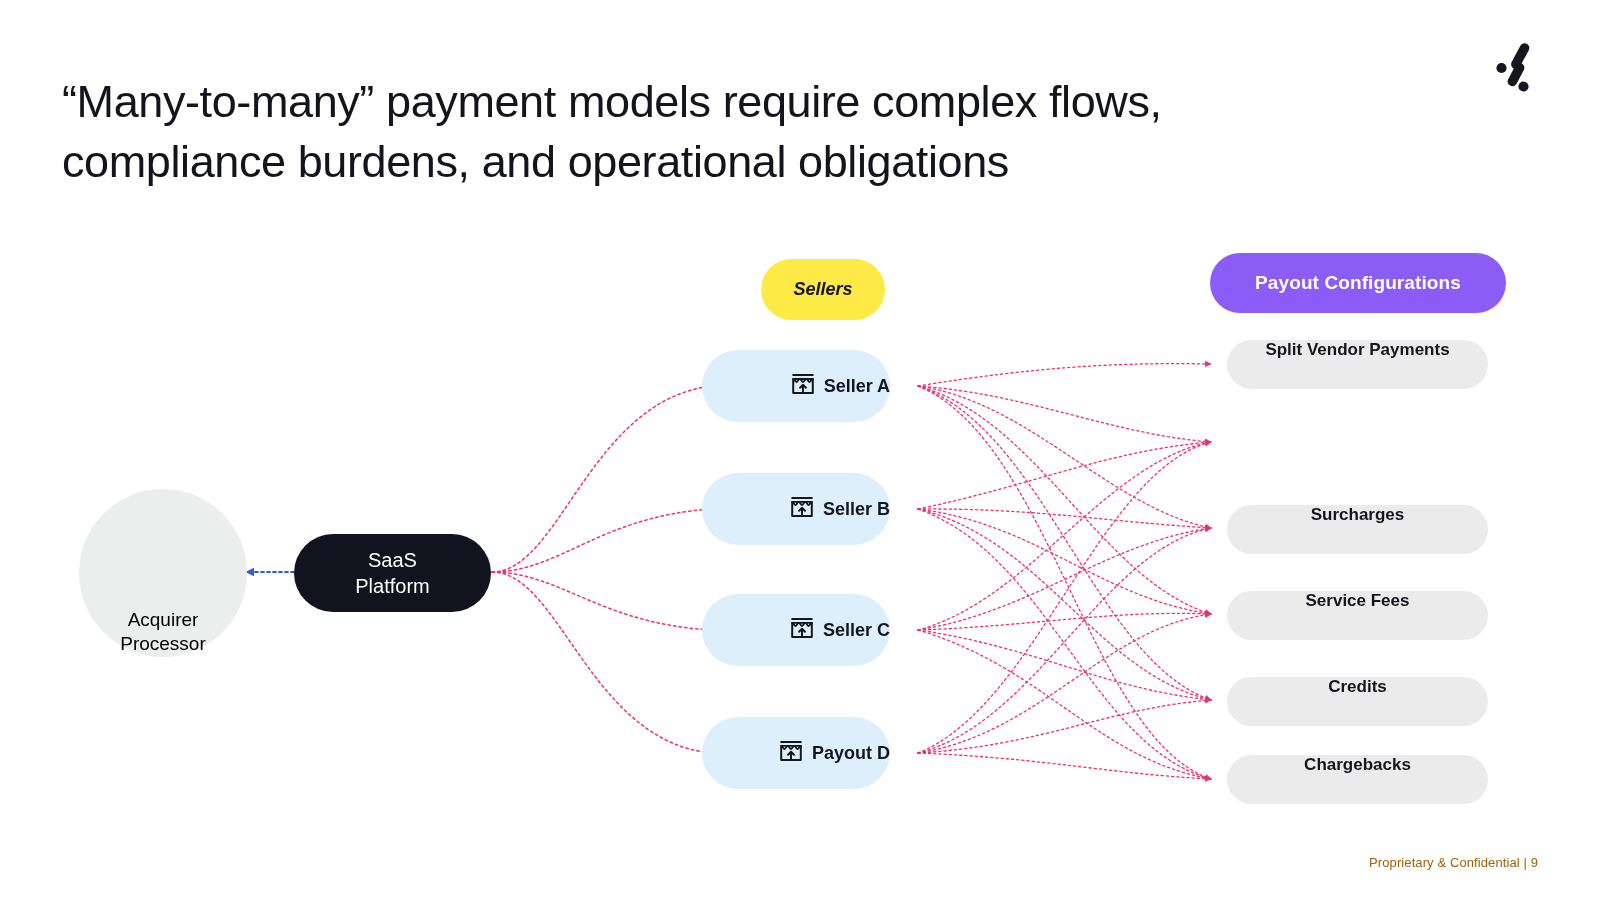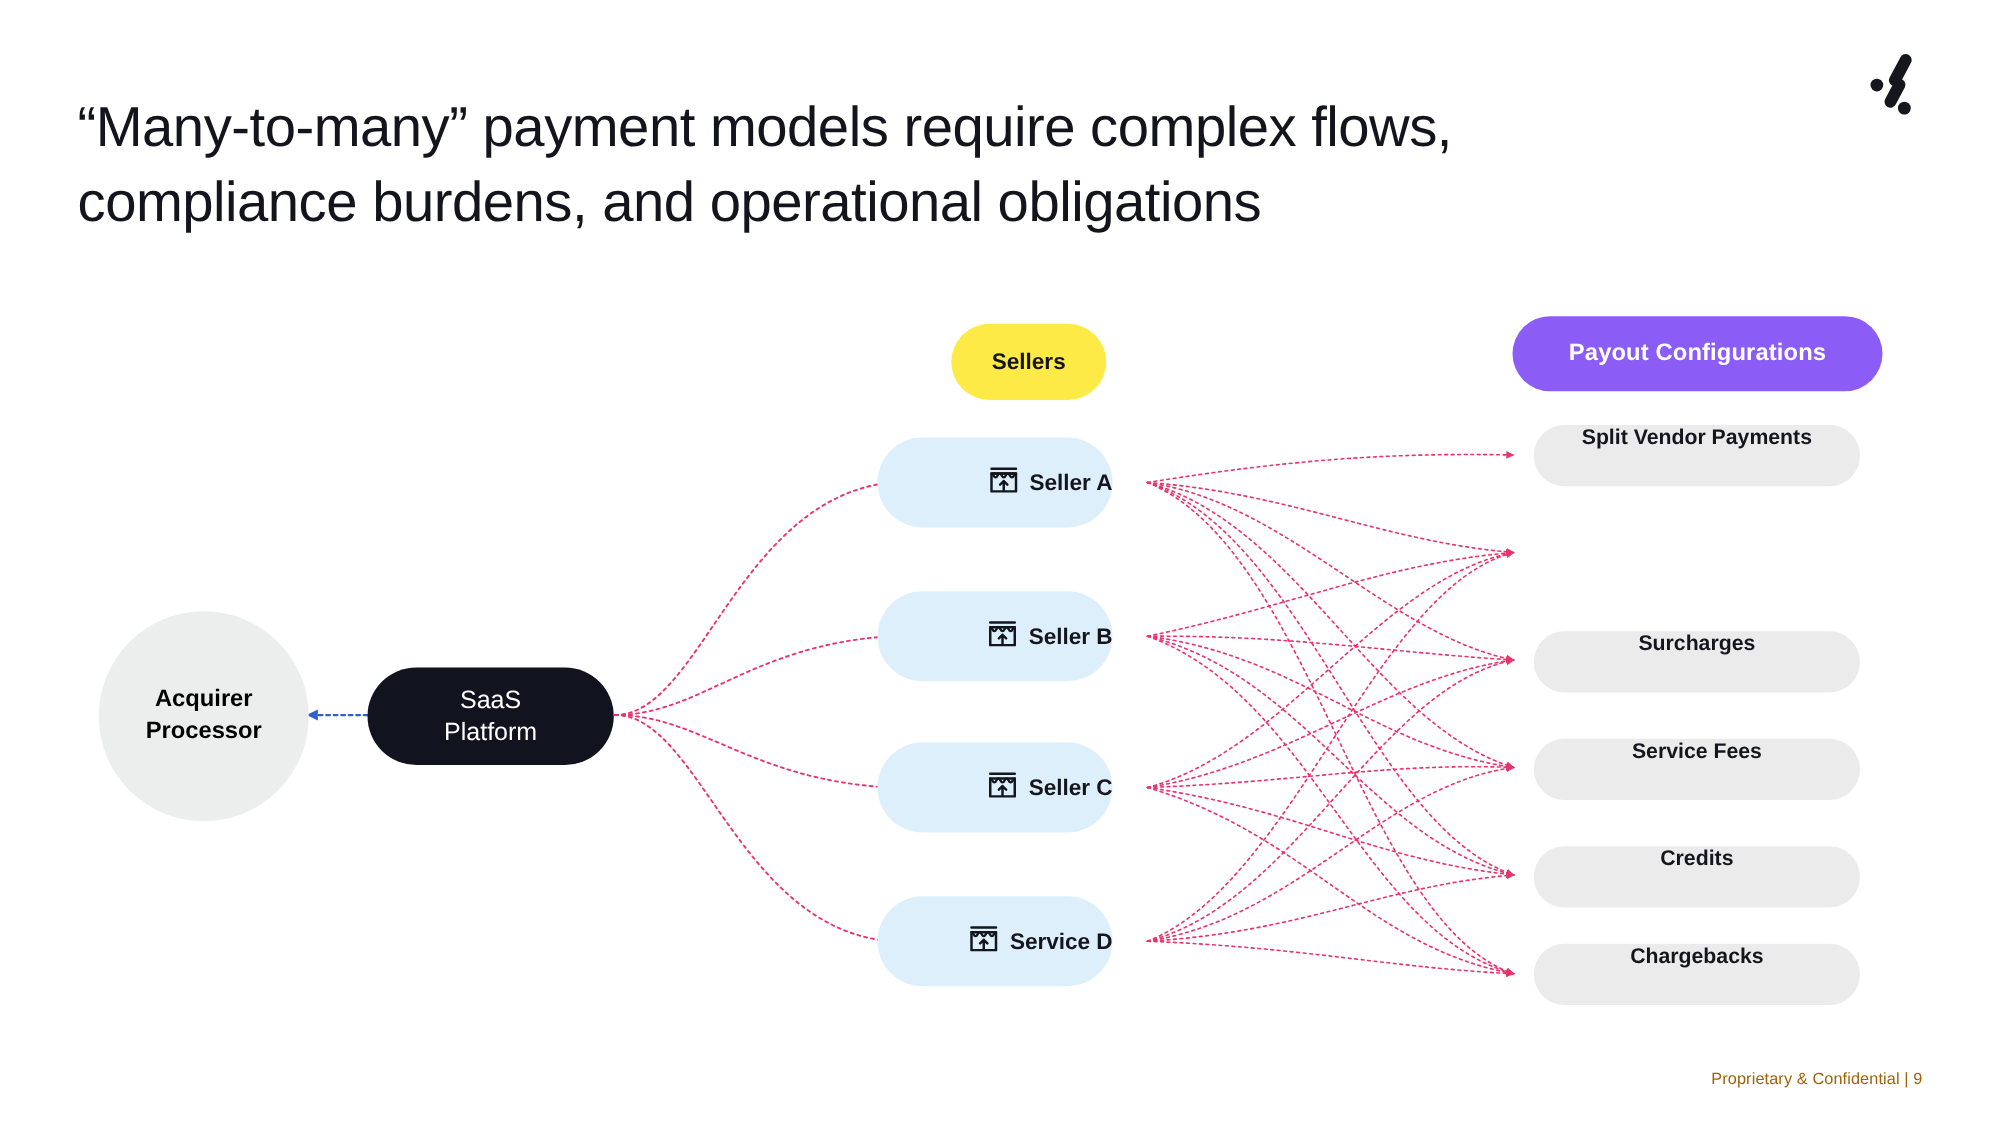--- a/index.html
+++ b/index.html
@@ -67,25 +67,26 @@
 
   .acquirer-node {
     left: 79px;
     top: 489px;
     width: 168px;
     height: 168px;
     border-radius: 50%;
     background: #eceded;
     flex-direction: column;
     text-align: center;
-    font-weight: bold;
+    font-weight: normal;
     font-size: 19px;
     line-height: 1.3;
     color: #000000;
     white-space: pre-line;
+    justify-content: flex-end;
   }
 
   .saas-node {
     left: 294px;
     top: 534px;
     width: 197px;
     height: 78px;
     border-radius: 40px;
     background: #11141f;
     color: #ffffff;
@@ -105,20 +106,21 @@
     height: 61px;
     border-radius: 32px;
     background: #fce94f;
     background: #fdea46;
     display: flex;
     align-items: center;
     justify-content: center;
     font-size: 18px;
     font-weight: bold;
     color: #15161d;
+    font-style: italic;
   }
 
   .payout-header-pill {
     position: absolute;
     left: 1210px;
     top: 253px;
     width: 296px;
     height: 60px;
     border-radius: 32px;
     background: #8b5cf6;
@@ -300,21 +302,21 @@
 
   <div class="seller-card" style="top:717px">
     <span class="store-icon">
       <svg width="28" height="28" viewBox="0 0 24 24" fill="none" stroke="#15161d" stroke-width="1.7" stroke-linecap="round" stroke-linejoin="round">
         <path d="M3.6 7.6 h16.8 v12.2 h-16.8 z"></path>
         <path d="M3.6 7.6 c1.4 0 1.4 2.6 2.8 2.6 s1.4 -2.6 2.8 -2.6 s1.4 2.6 2.8 2.6 s1.4 -2.6 2.8 -2.6 s1.4 2.6 2.8 2.6 s1.4 -2.6 2.8 -2.6"></path>
         <path d="M3.6 4.3 h16.8"></path>
         <path d="M12 19 v-6.3 M12 12.7 l-2.5 2.5 M12 12.7 l2.5 2.5"></path>
       </svg>
     </span>
-    <span class="seller-label">Service D</span>
+    <span class="seller-label">Payout D</span>
   </div>
 
   <div class="payout-header-pill">
     <span>Payout Configurations</span>
   </div>
 
   <div class="payout-chip" style="top:340px">
     <span>Split Vendor Payments</span>
   </div>
   <div class="payout-chip" style="top:505px">

